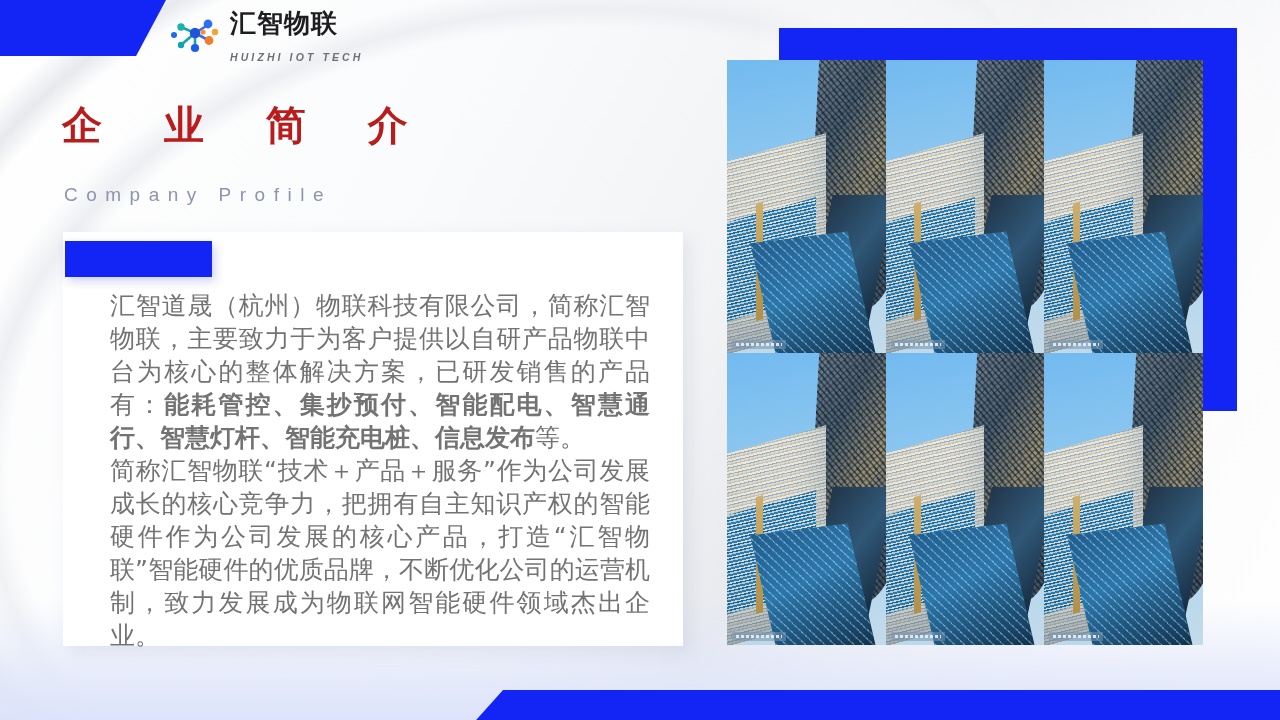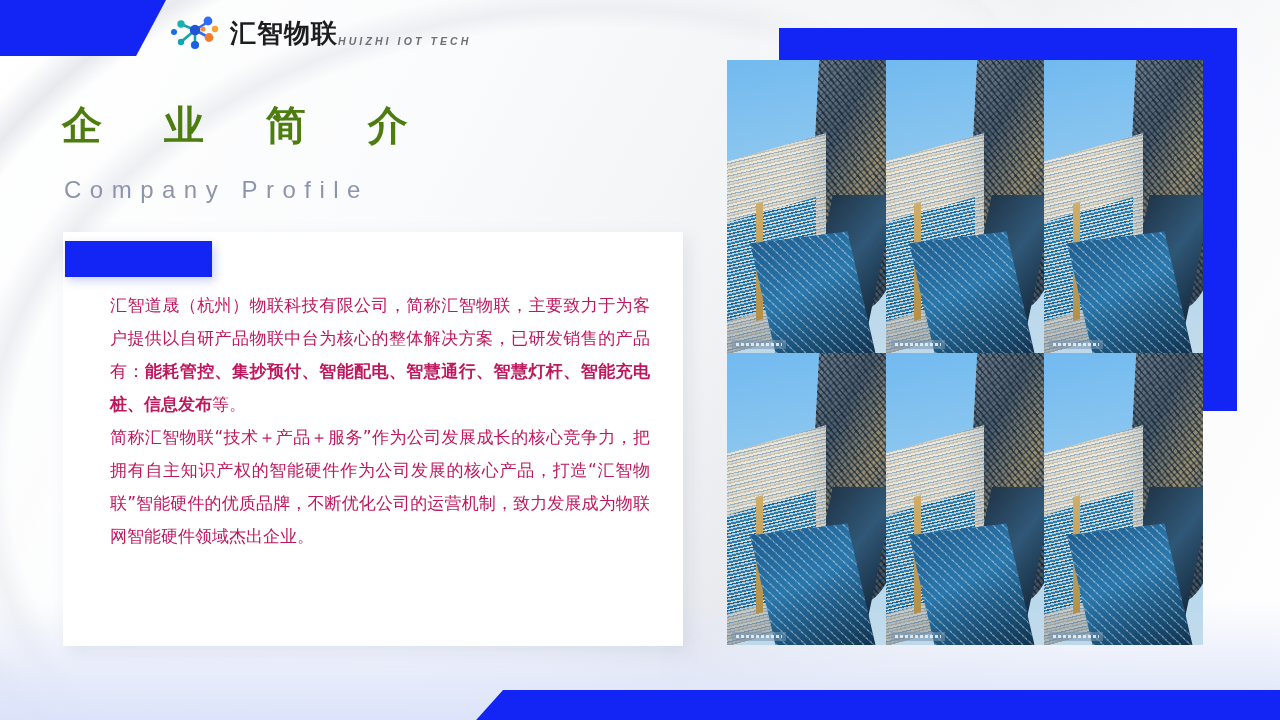--- a/index.html
+++ b/index.html
@@ -46,53 +46,53 @@
     clip-path:polygon(39.3% 0,100% 0,100% 100%,37.2% 100%);
   }
   .blue-frame{
     position:absolute;left:779px;top:28px;width:458px;height:383px;
     background:var(--blue,#1325f5);
   }
 
   
   .logo{position:absolute;left:170px;top:10px;display:flex;align-items:center;gap:8px;}
   .logo-mark{width:52px;height:46px;flex:0 0 auto;}
-  .logo-text{display:flex;flex-direction:row;line-height:1;}
+  .logo-text{display:flex;flex-direction:column;line-height:1;}
   .logo-cn{font-size:26px;font-weight:bold;color:#1d1d20;letter-spacing:1px;
            font-family:"DejaVu Sans","Liberation Sans",sans-serif;}
   .logo-en{font-size:10.5px;font-weight:bold;color:#6e7076;letter-spacing:3.1px;
            font-style:italic;margin-top:16px;}
 
   
   .title-cn{
     position:absolute;left:62px;top:98px;
     font-family:"DejaVu Sans","Liberation Sans",sans-serif;
-    font-size:40px;font-weight:bold;color:#4d7c0f;letter-spacing:24px;
+    font-size:40px;font-weight:bold;color:#b91c1c;letter-spacing:24px;
     white-space:nowrap;
   }
   .title-en{
-    position:absolute;left:64px;top:176px;
-    font-size:24px;color:#8d94ad;letter-spacing:8.5px;white-space:nowrap;
+    position:absolute;left:64px;top:184px;
+    font-size:19px;color:#8d94ad;letter-spacing:8.5px;white-space:nowrap;
   }
 
   
   .card{
     position:absolute;left:63px;top:232px;width:620px;height:414px;
     background:#ffffff;
     box-shadow:6px 6px 16px rgba(130,140,170,.16);
   }
   .card-tab{
     position:absolute;left:65px;top:241px;width:147px;height:36px;
     background:var(--blue,#1325f5);
     box-shadow:3px 4px 9px rgba(30,50,210,.22);
   }
   .card-body{
     position:absolute;left:110px;top:289px;width:540px;
     font-family:"DejaVu Sans","Liberation Sans",sans-serif;
-    font-size:17px;line-height:33px;color:#be185d;
+    font-size:25px;line-height:33px;color:#737373;
     text-align:justify;
   }
   .card-body p{margin:0;}
   .card-body b{font-weight:bold;}
 
   
   .grid{
     position:absolute;left:727px;top:60px;width:476px;height:585px;
     display:grid;grid-template-columns:1fr 1fr 1fr;grid-template-rows:1fr 1fr;
     overflow:hidden;

